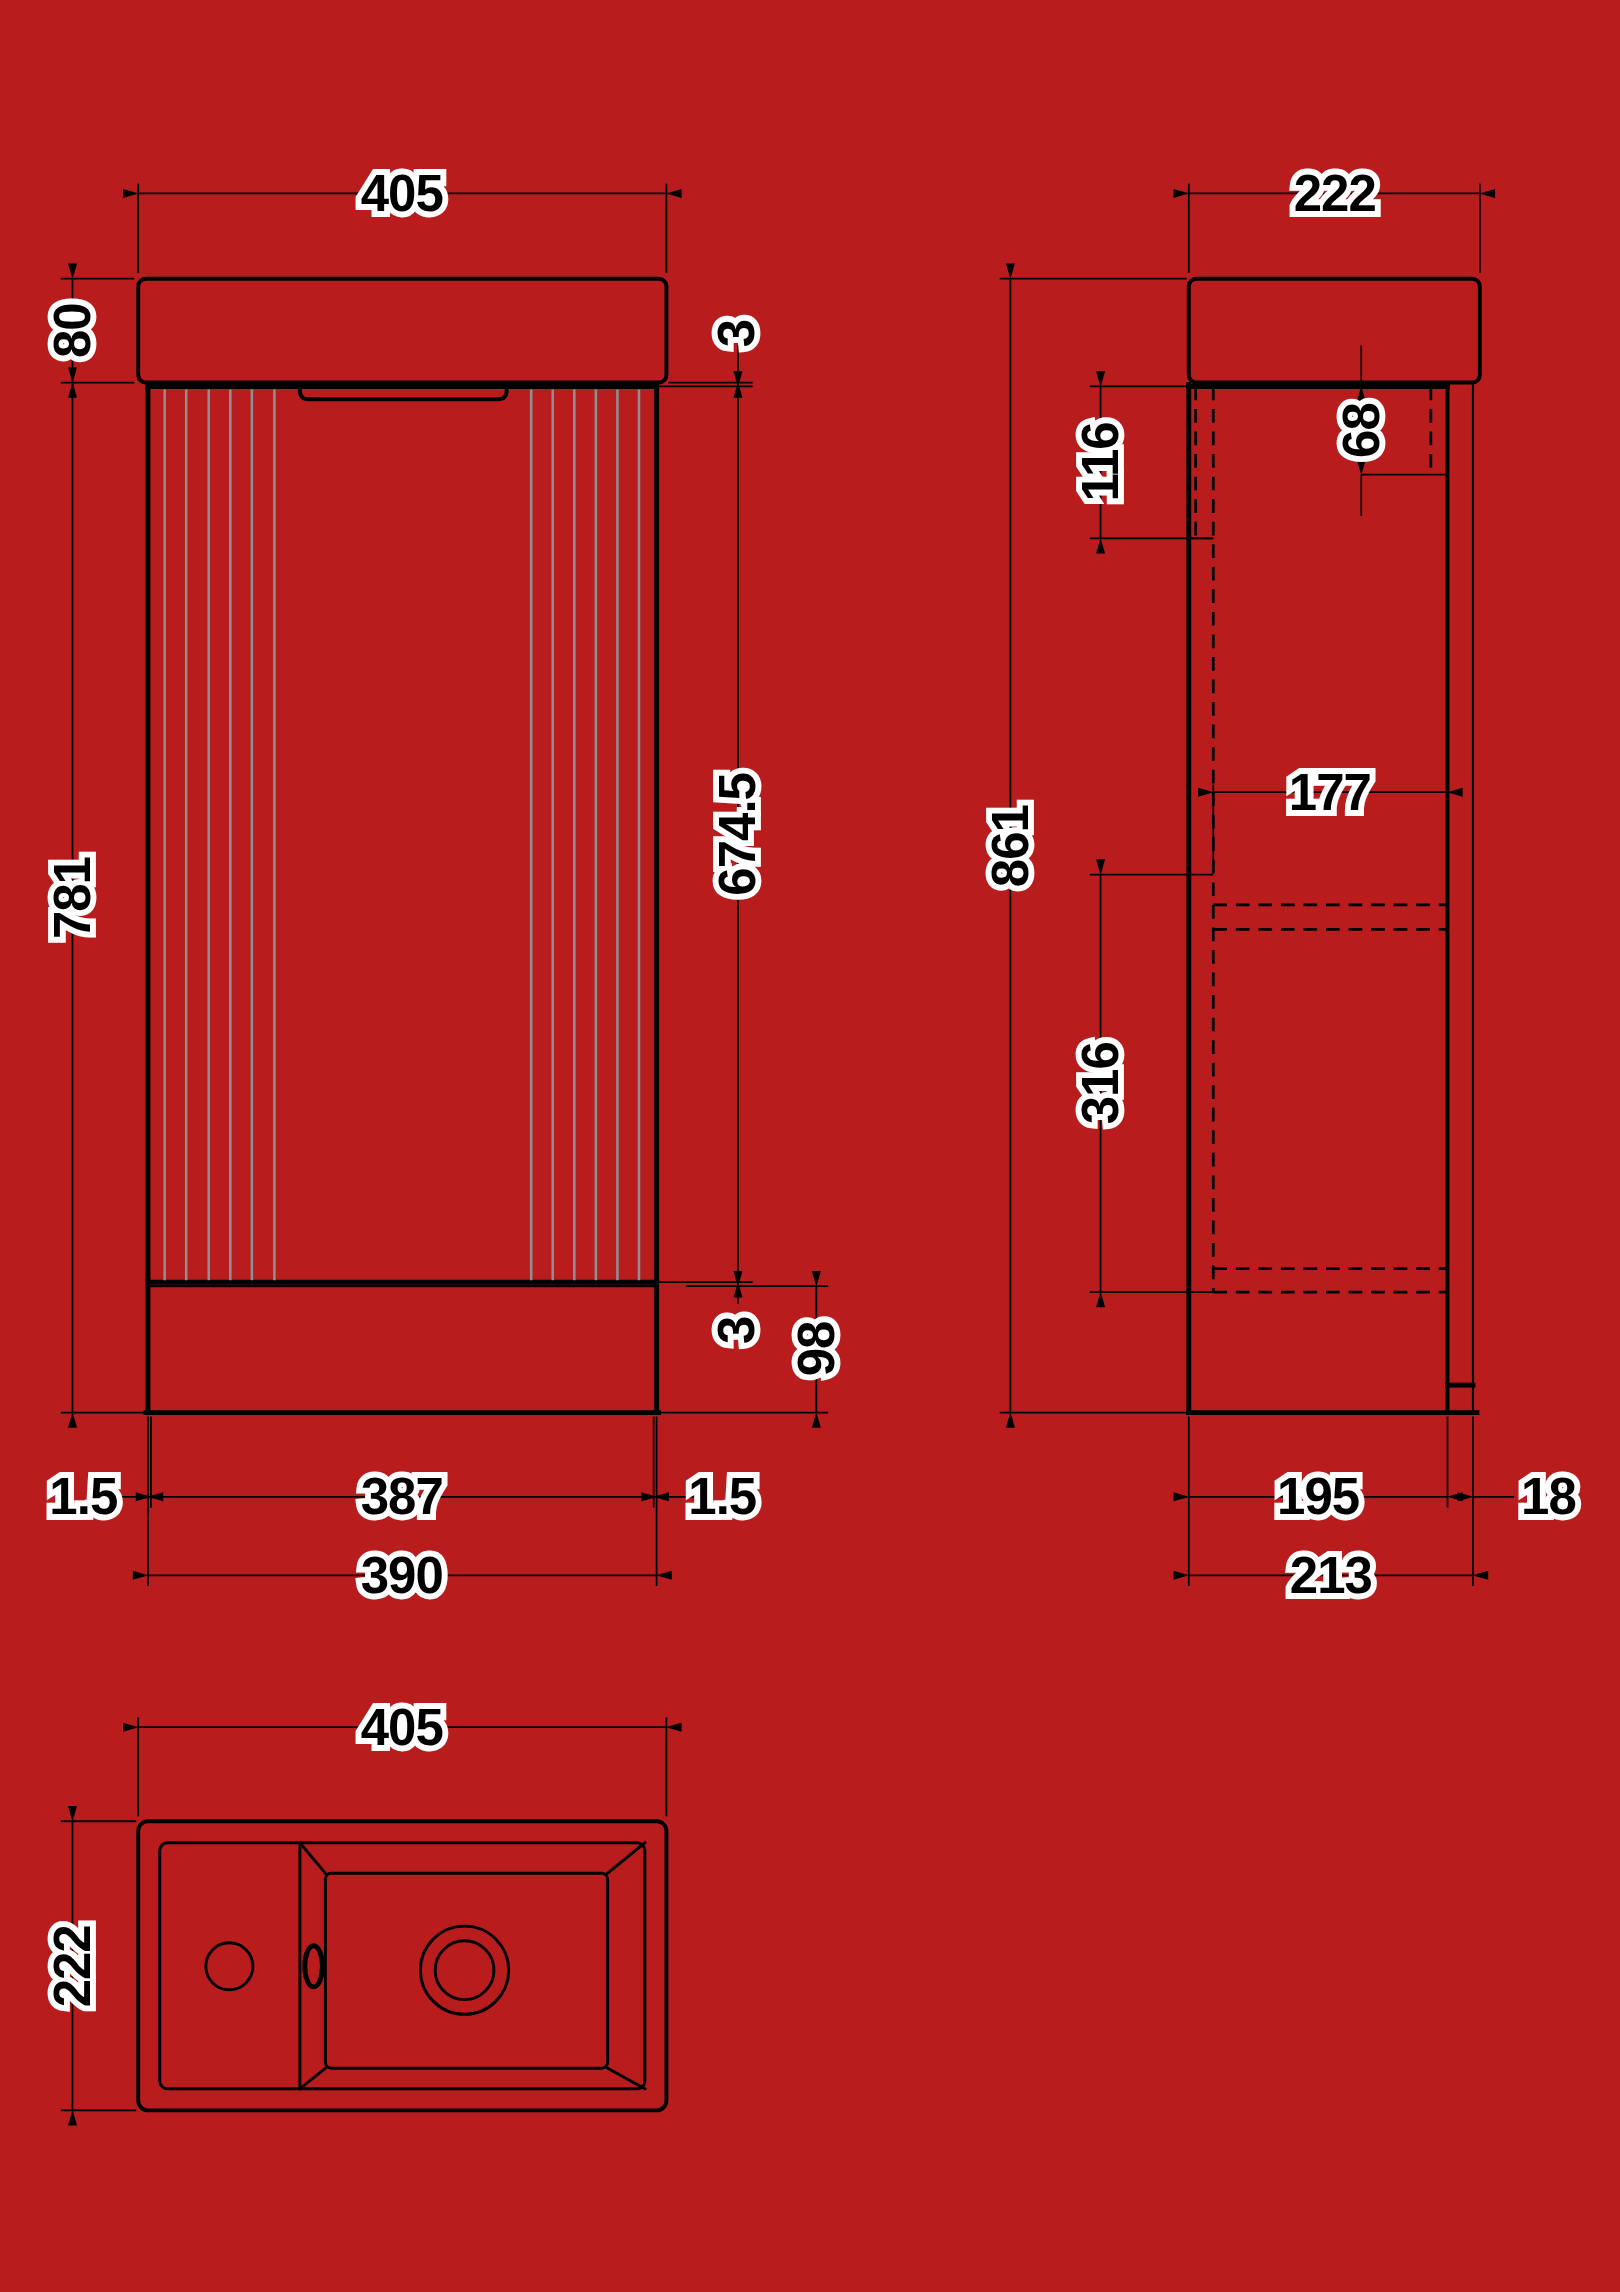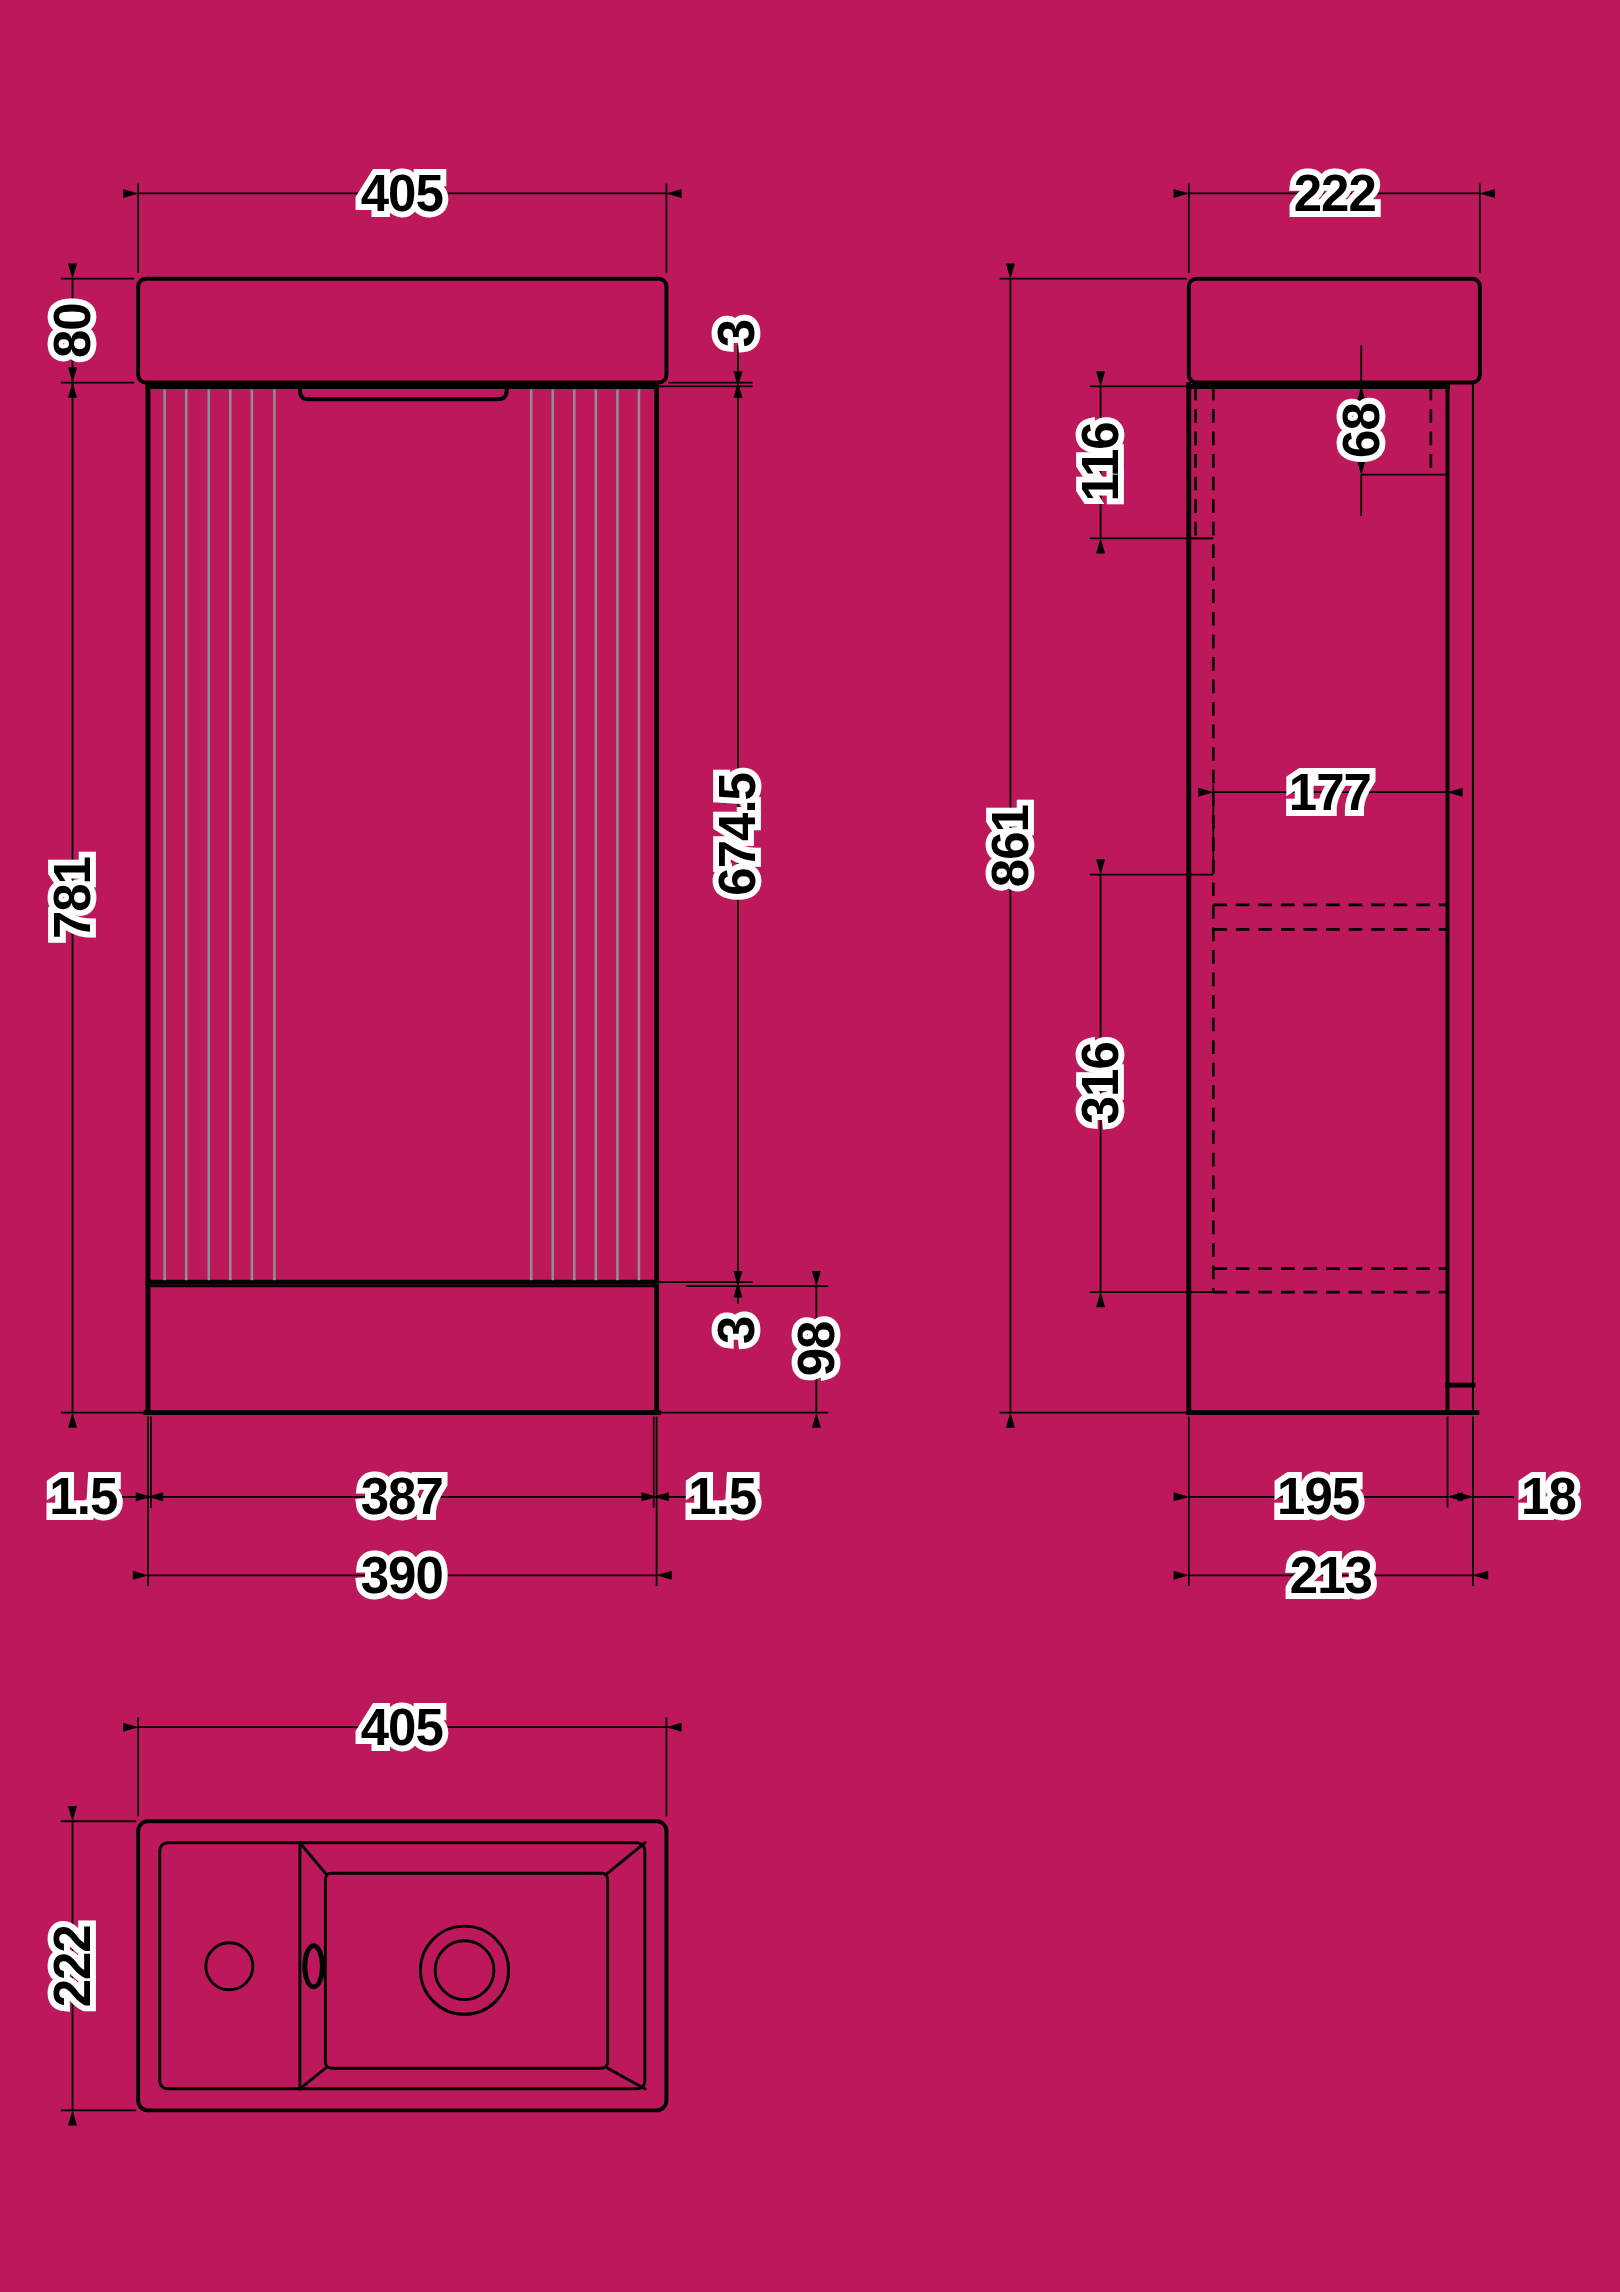--- a/index.html
+++ b/index.html
@@ -1,16 +1,16 @@
 <!DOCTYPE html>
 <html><head>
 <meta charset="utf-8">
 <style>
   html,body { margin:0; padding:0; background:#ffffff; }
-  .stage { width:1620px; height:2293px; background:#be185d; position:relative; }
+  .stage { width:1620px; height:2293px; background:#b91c1c; position:relative; }
   svg { display:block; }
   .outline { stroke:#000000; fill:none; stroke-linecap:square; }
   .w5 { stroke-width:5; }
   .w4 { stroke-width:4; }
   .w3 { stroke-width:3; }
   .w2 { stroke-width:2.2; }
   .dim { stroke:#000000; stroke-width:1.8; fill:none; }
   .dashed { stroke:#000000; stroke-width:2.8; fill:none; stroke-dasharray:14 9; }
   .flute { stroke:#8f8f8f; stroke-width:2.6; }
   .dim-text {

